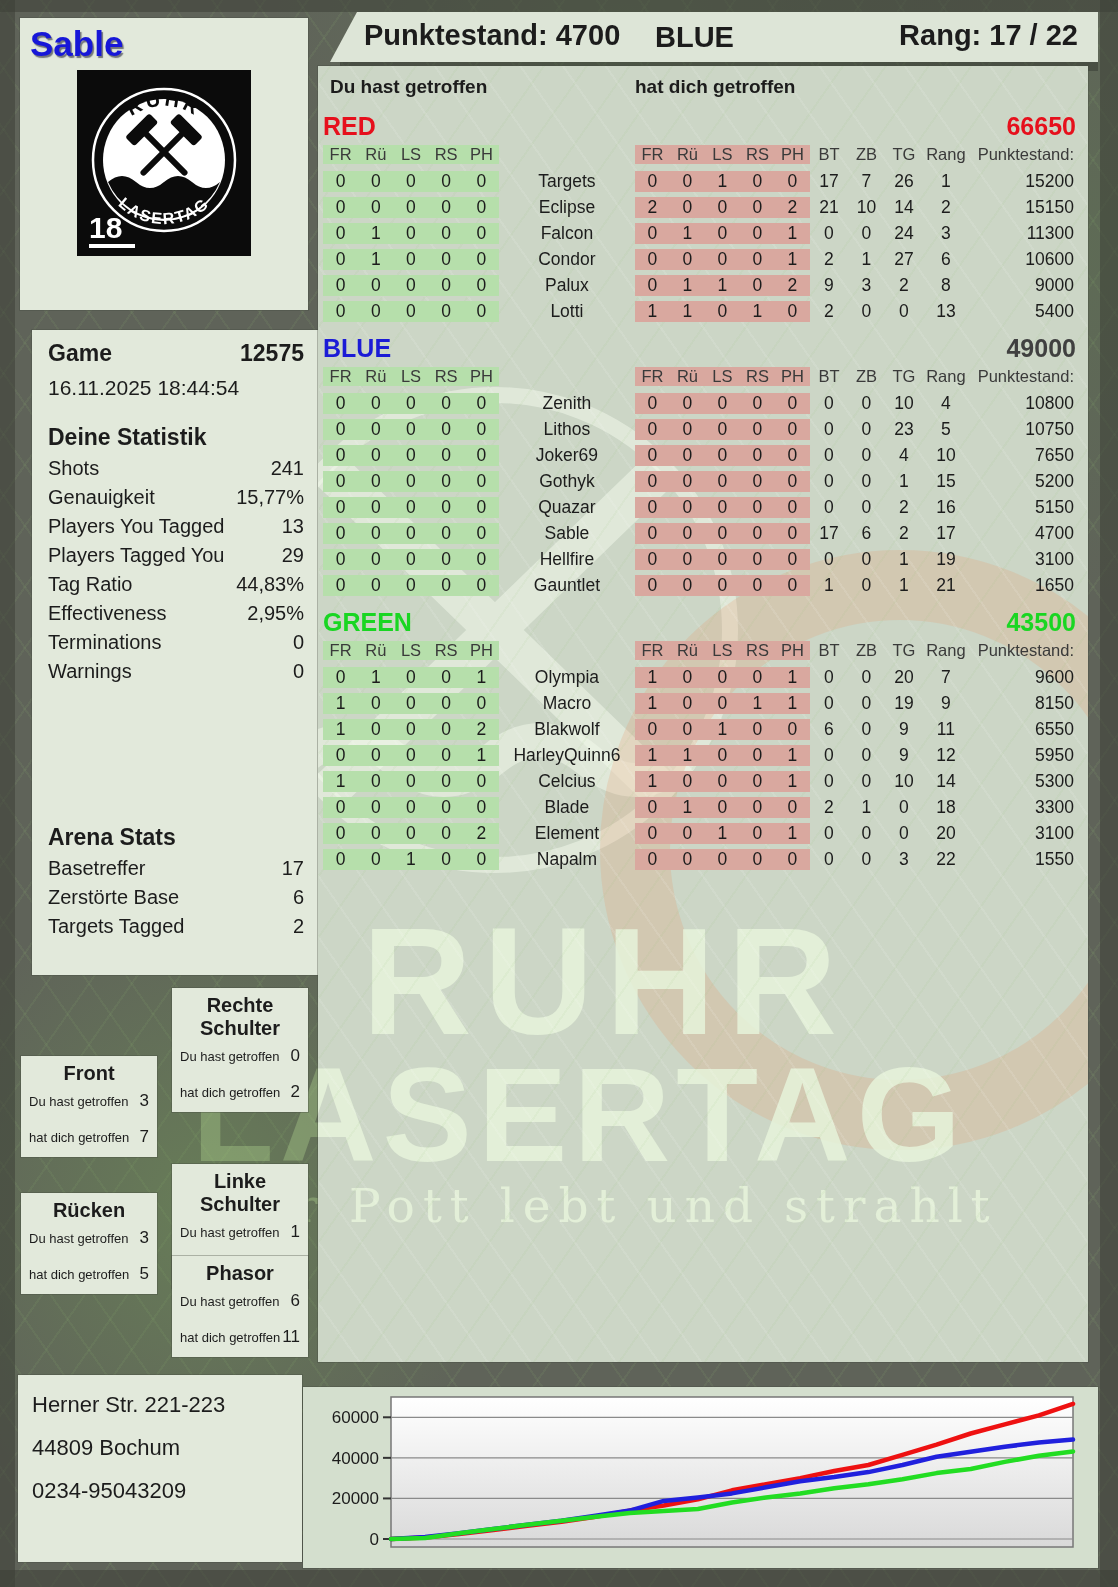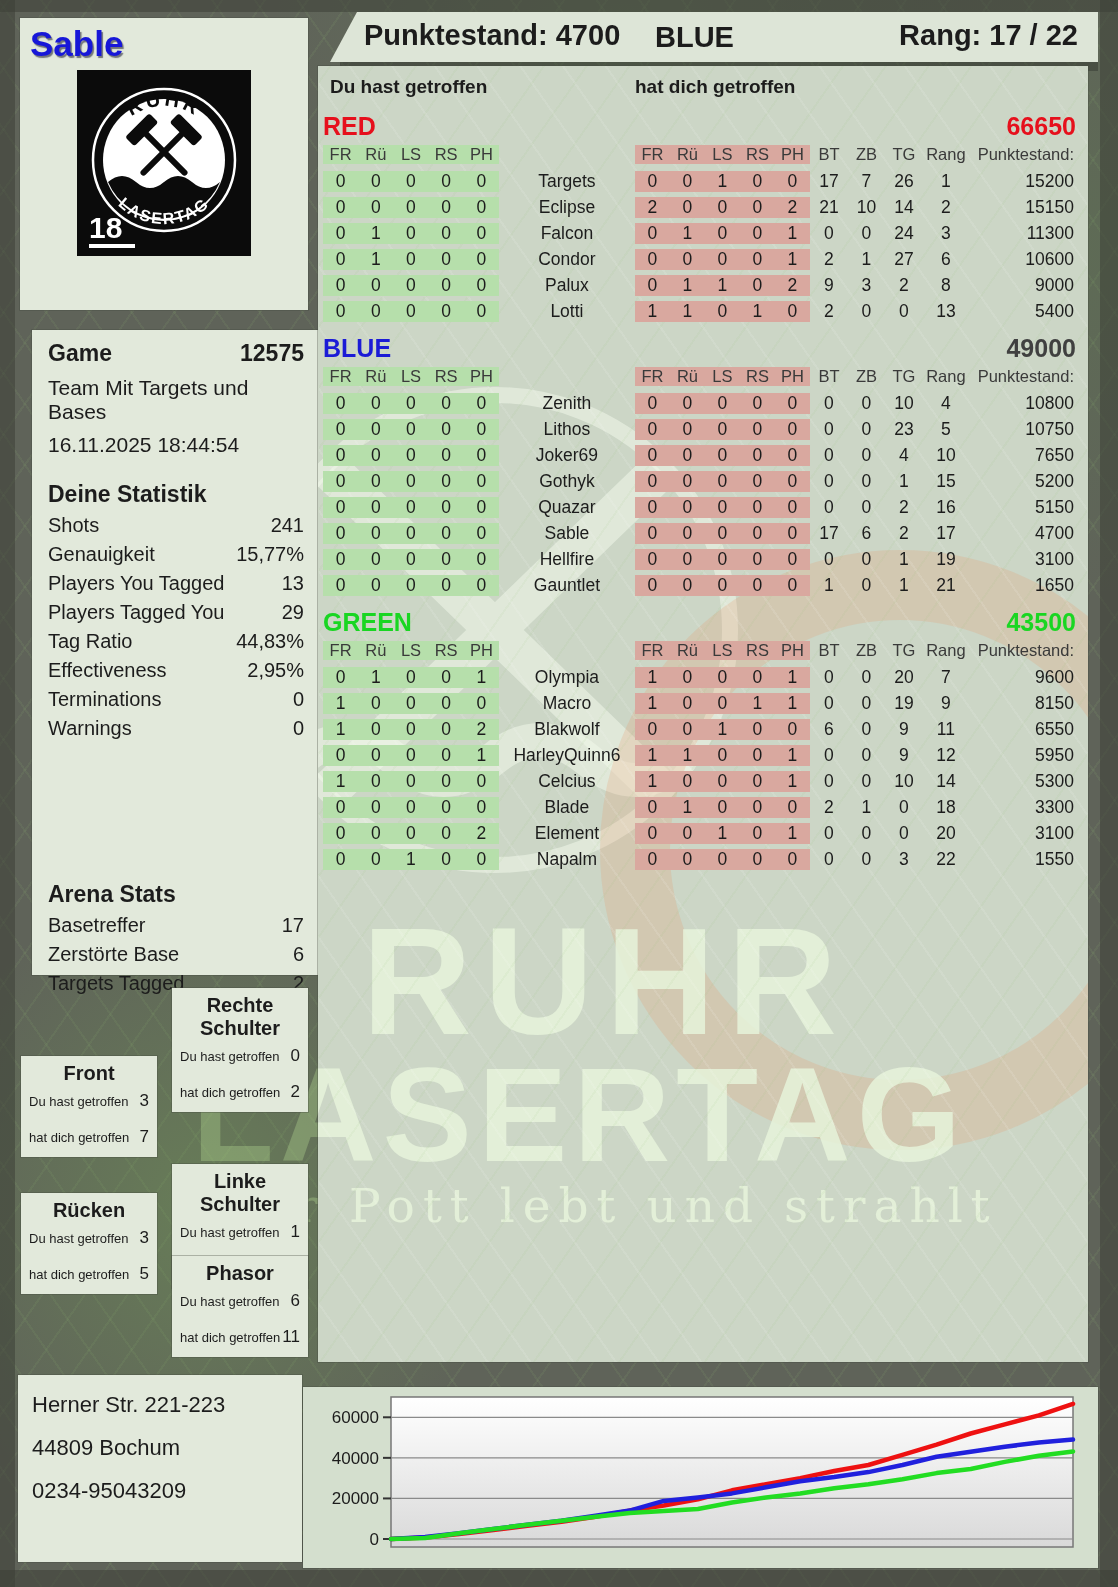--- a/index.html
+++ b/index.html
@@ -137,21 +137,20 @@
       <text id="logo-age" x="12" y="168" font-family="Liberation Sans, sans-serif" font-size="30" font-weight="bold" fill="#ffffff">18</text>
       <rect x="12" y="174" width="46" height="4" fill="#ffffff"></rect>
     </svg>
   </div>
 
   <div class="panel" id="info-box" data-interactable="false">
     <div class="game-row" data-interactable="false">
       <span data-interactable="false">Game</span>
       <span data-interactable="false">12575</span>
     </div>
-    <div class="mode-line" data-interactable="false">Team Mit Targets und Bases</div>
     <div class="date-line" data-interactable="false">16.11.2025 18:44:54</div>
     <div class="sec-title" data-interactable="false">Deine Statistik</div>
     <div id="stats-rows" data-interactable="false">
         <div class="stat-row" data-interactable="false">
           <span data-interactable="false">Shots</span>
           <span data-interactable="false">241</span>
         </div>
         <div class="stat-row" data-interactable="false">
           <span data-interactable="false">Genauigkeit</span>
           <span data-interactable="false">15,77%</span>

